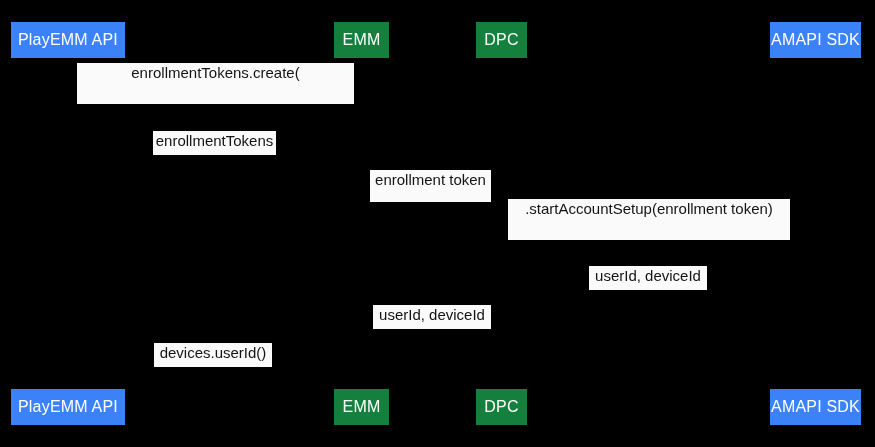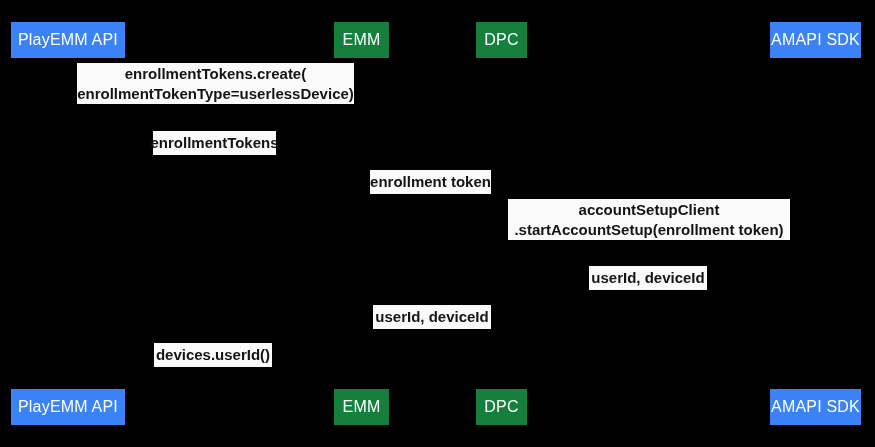--- a/index.html
+++ b/index.html
@@ -35,52 +35,49 @@
   .msg {
     position: absolute;
     background: #FAFAFA;
     color: #141414;
     font-size: 15px;
     line-height: 20px;
     text-align: center;
     display: flex;
     flex-direction: column;
     align-items: center;
-    justify-content: center;
-    font-weight: bold;
+    justify-content: flex-start;
   }
   .msg span { display: block; white-space: nowrap; }
   .m1 { left: 77px;  top: 63px;  width: 277px; height: 41px; }
   .m2 { left: 153px; top: 131px; width: 123px; height: 24px; }
-  .m3 { left: 370px; top: 170px; width: 121px; height: 24px; }
+  .m3 { left: 370px; top: 170px; width: 121px; height: 32px; }
   .m4 { left: 508px; top: 199px; width: 282px; height: 41px; }
   .m5 { left: 589px; top: 266px; width: 118px; height: 24px; }
   .m6 { left: 373px; top: 305px; width: 118px; height: 24px; }
   .m7 { left: 154px; top: 343px; width: 118px; height: 24px; }
 </style>
 </head>
 <body>
 
 <div class="actor green row-top a-playemm">PlayEMM API</div>
 <div class="actor blue row-top a-emm">EMM</div>
 <div class="actor blue row-top a-dpc">DPC</div>
 <div class="actor green row-top a-amapi">AMAPI SDK</div>
 
 <div class="msg m1">
   <span>enrollmentTokens.create(</span>
-  <span>enrollmentTokenType=userlessDevice)</span>
 </div>
 <div class="msg m2">
   <span>enrollmentTokens</span>
 </div>
 <div class="msg m3">
   <span>enrollment token</span>
 </div>
 <div class="msg m4">
-  <span>accountSetupClient</span>
   <span>.startAccountSetup(enrollment token)</span>
 </div>
 <div class="msg m5">
   <span>userId, deviceId</span>
 </div>
 <div class="msg m6">
   <span>userId, deviceId</span>
 </div>
 <div class="msg m7">
   <span>devices.userId()</span>

